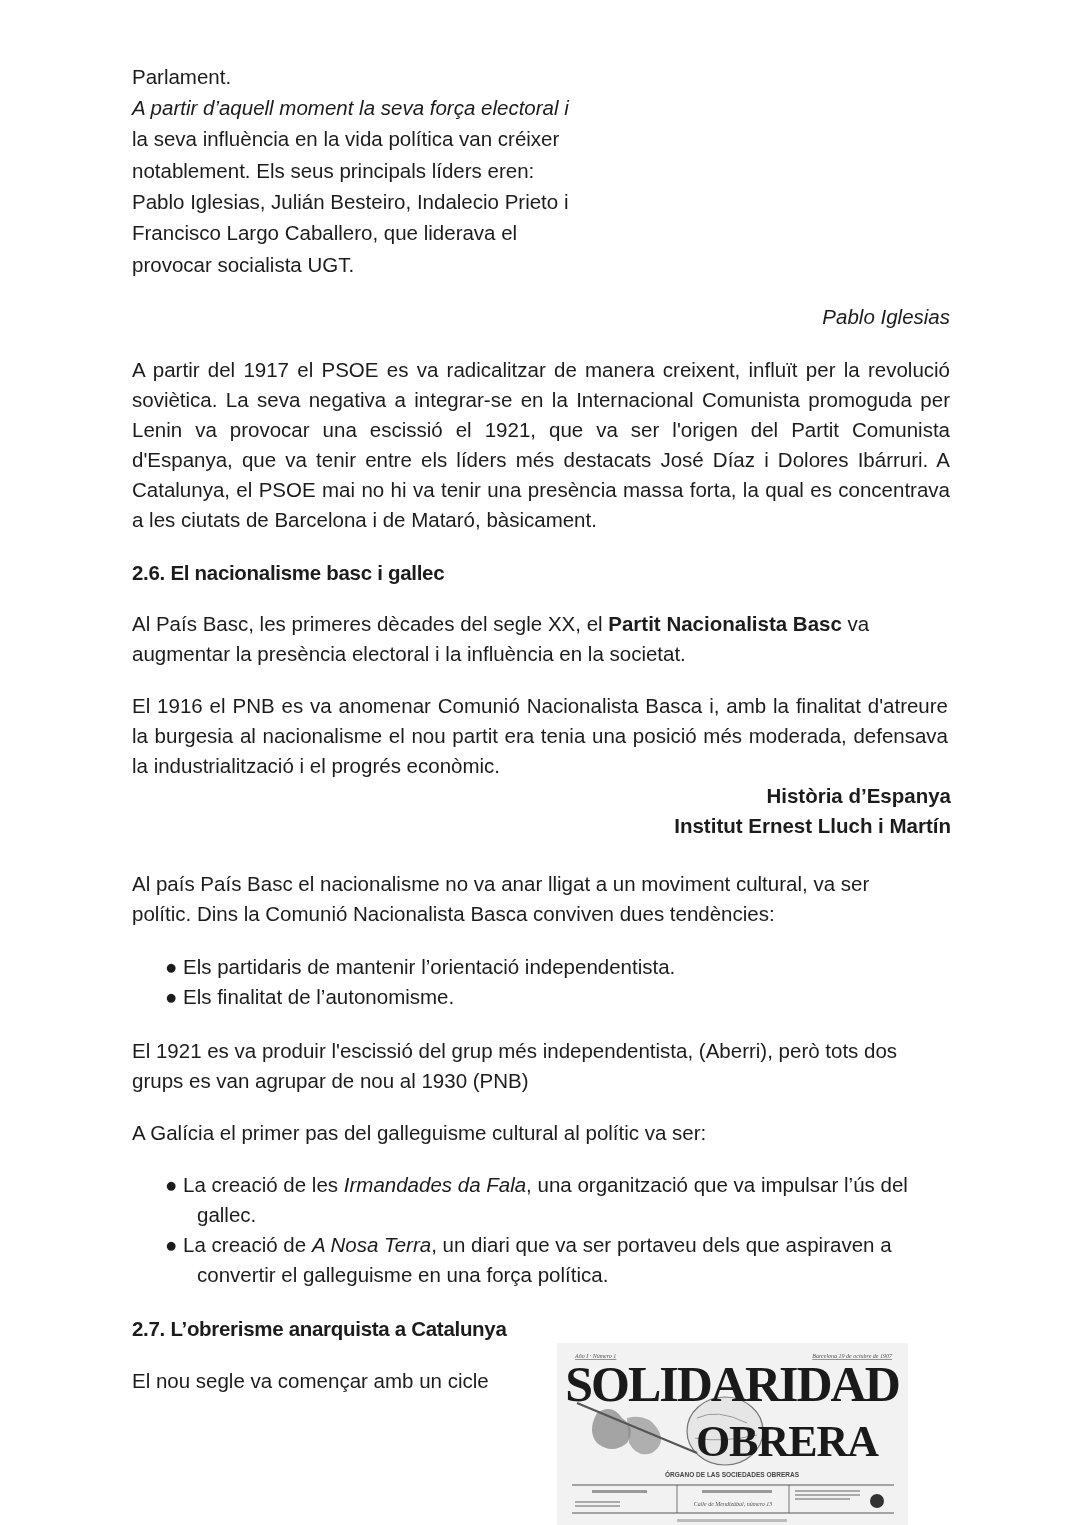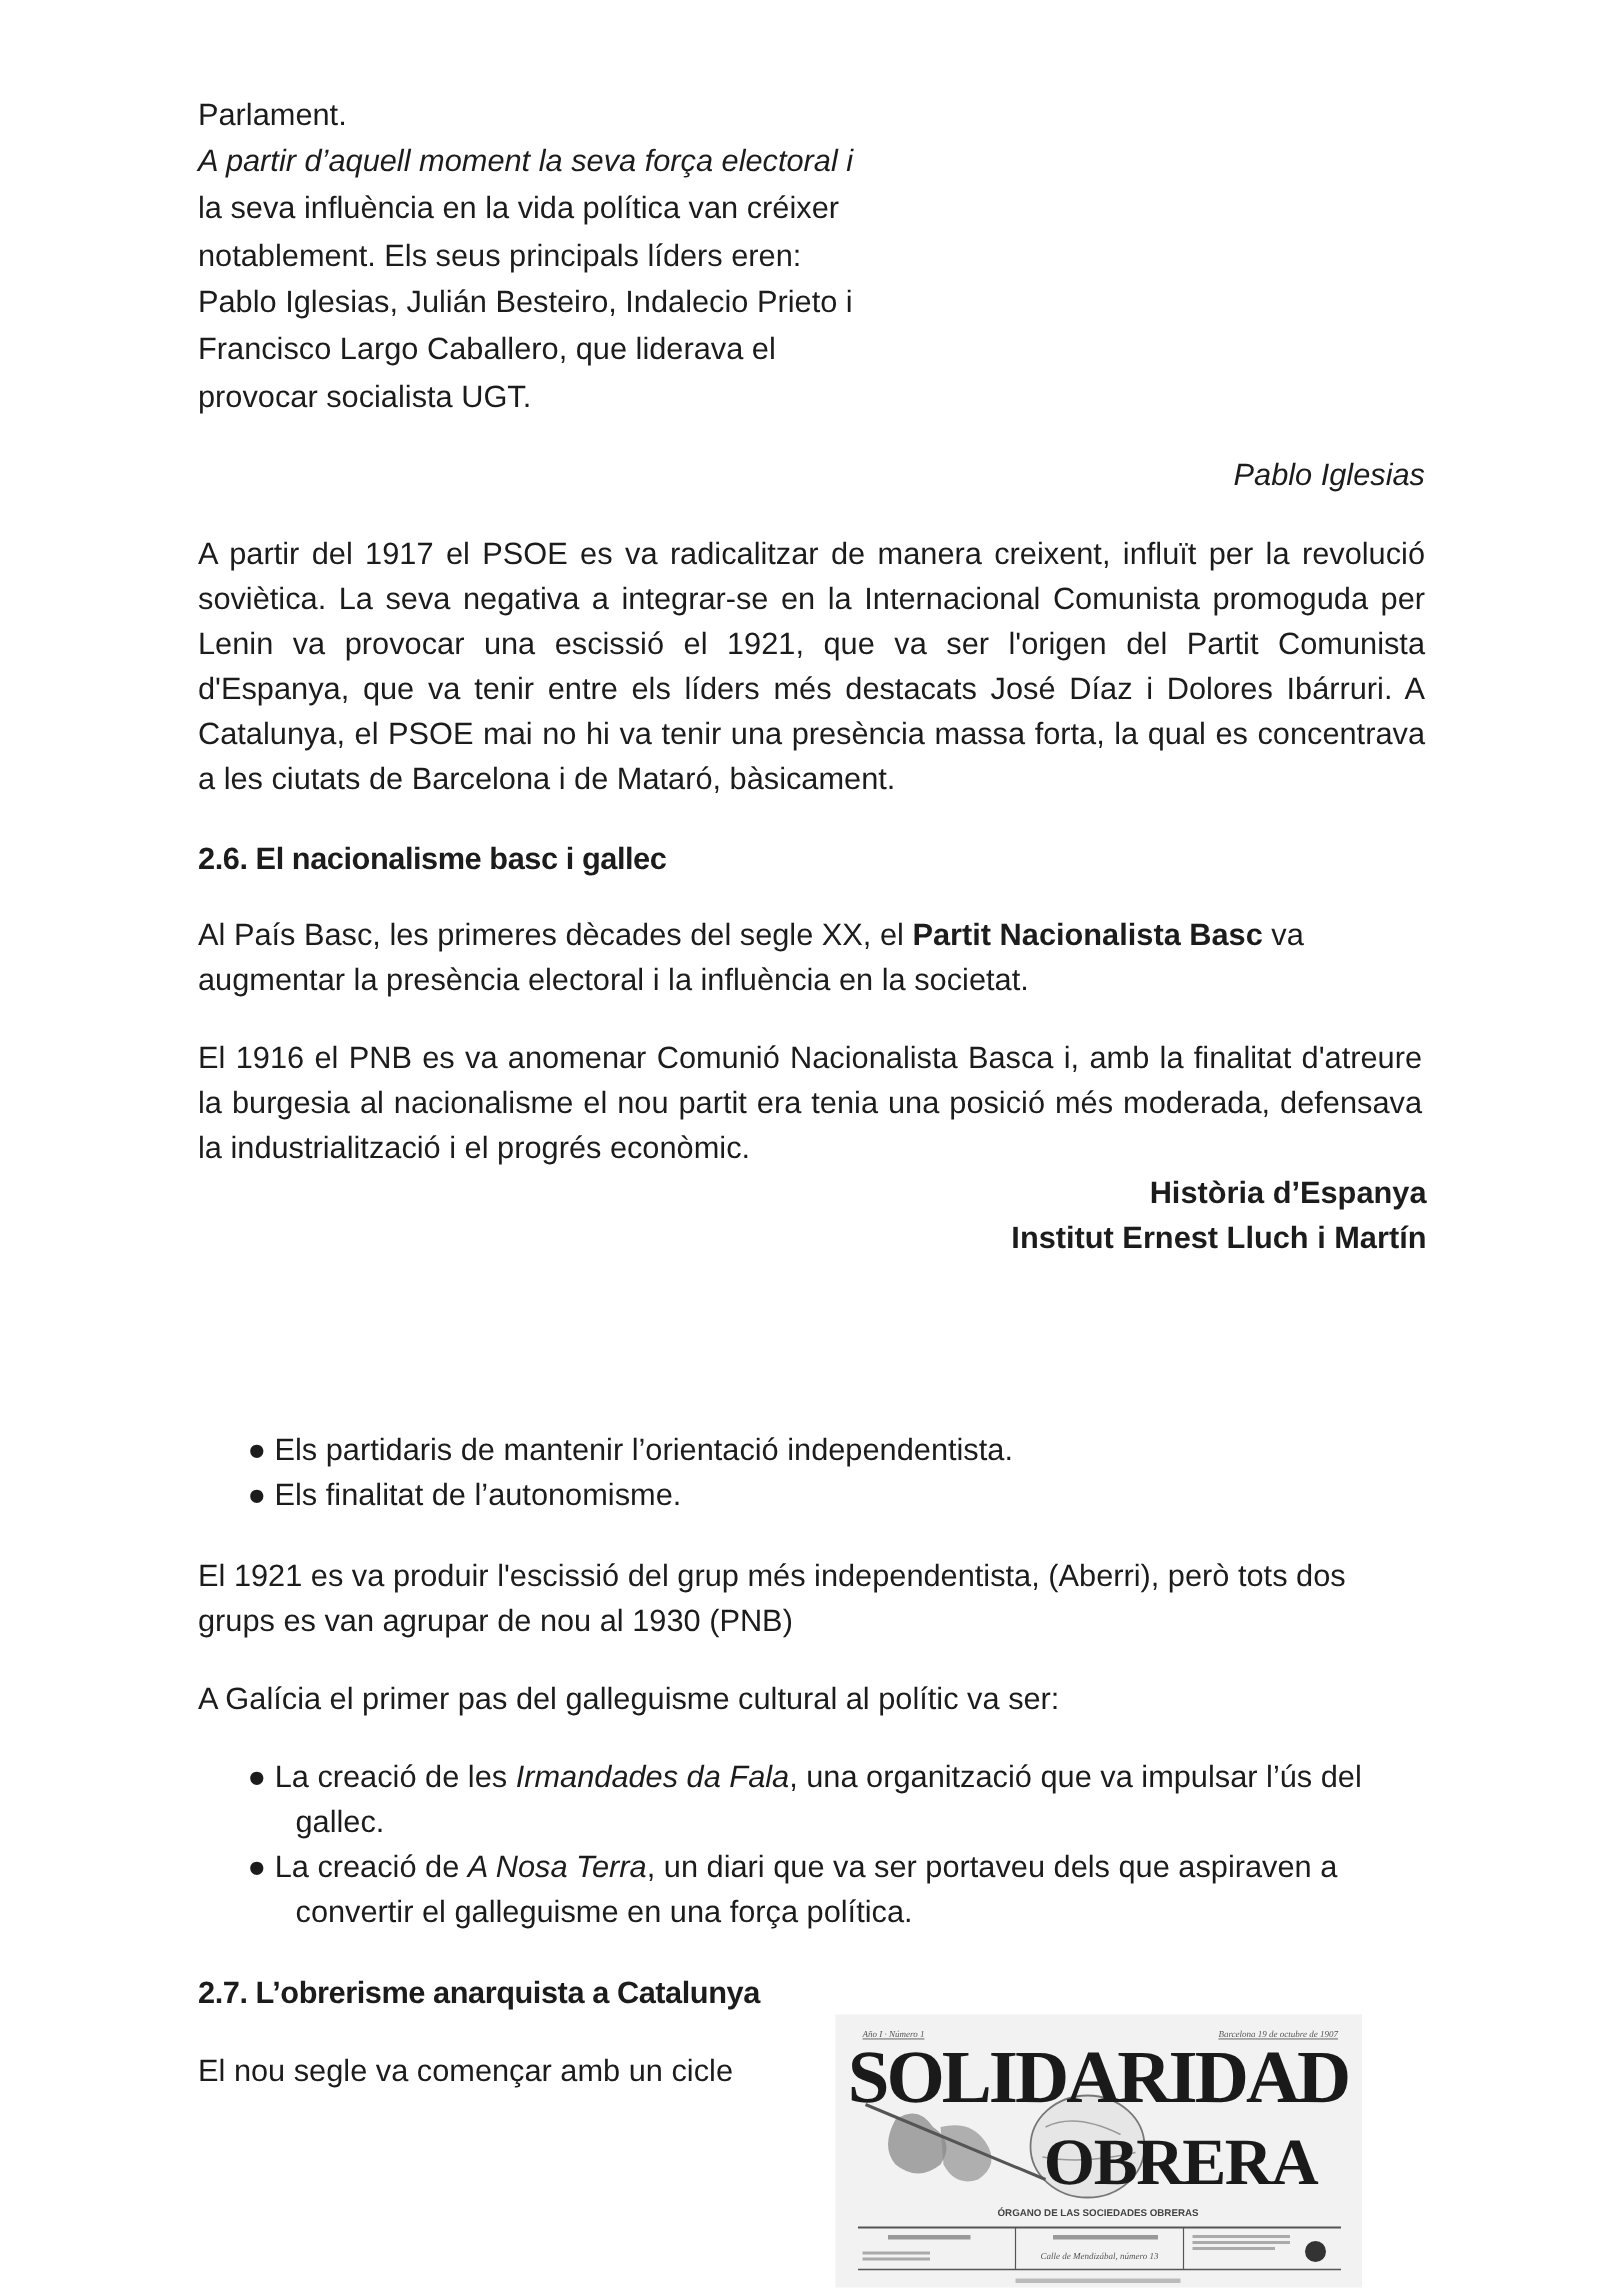--- a/index.html
+++ b/index.html
@@ -42,20 +42,21 @@
 
   <h2 class="heading" style="left:132px; top:561px;">2.6. El nacionalisme basc i gallec</h2>
 
   <p class="txt" style="left:132px; width:790px; top:609px;"><span>Al País Basc, les primeres dècades del segle XX, el </span><span class="bold">Partit Nacionalista Basc</span><span> va augmentar la presència electoral i la influència en la societat.</span></p>
 
   <p class="txt justify" style="left:132px; width:816px; top:691px;">El 1916 el PNB es va anomenar Comunió Nacionalista Basca i, amb la finalitat d'atreure la burgesia al nacionalisme el nou partit era tenia una posició més moderada, defensava la industrialització i el progrés econòmic.</p>
 
   <p class="txt bold right" style="left:550px; width:401px; top:811px;">Institut Ernest Lluch i Martín</p>
   <p class="txt bold right" style="left:550px; width:401px; top:781px;">Història d’Espanya</p>
 
+  <p class="txt" style="left:132px; width:790px; top:869px;">Al país País Basc el nacionalisme no va anar lligat a un moviment cultural, va ser polític. Dins la Comunió Nacionalista Basca conviven dues tendències:</p>
 
   <ul class="bul" style="left:165px; top:952px; width:760px;">
     <li>
         <span class="dot">●</span>
         <span class="cont">Els partidaris de mantenir l’orientació independentista.</span>
       </li>
     <li>
         <span class="dot">●</span>
         <span class="cont">Els finalitat de l’autonomisme.</span>
       </li>

